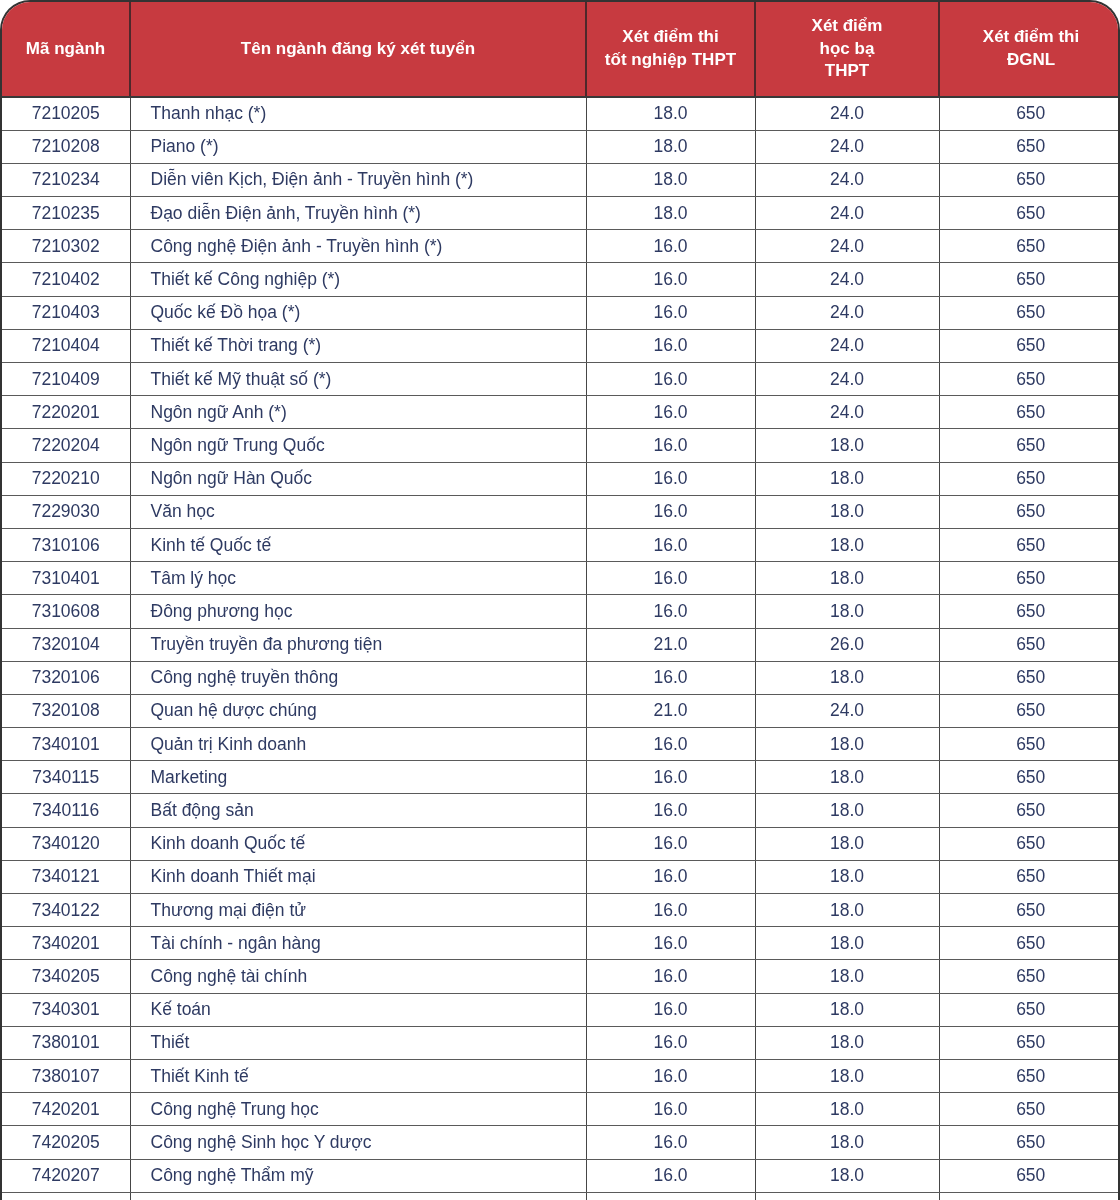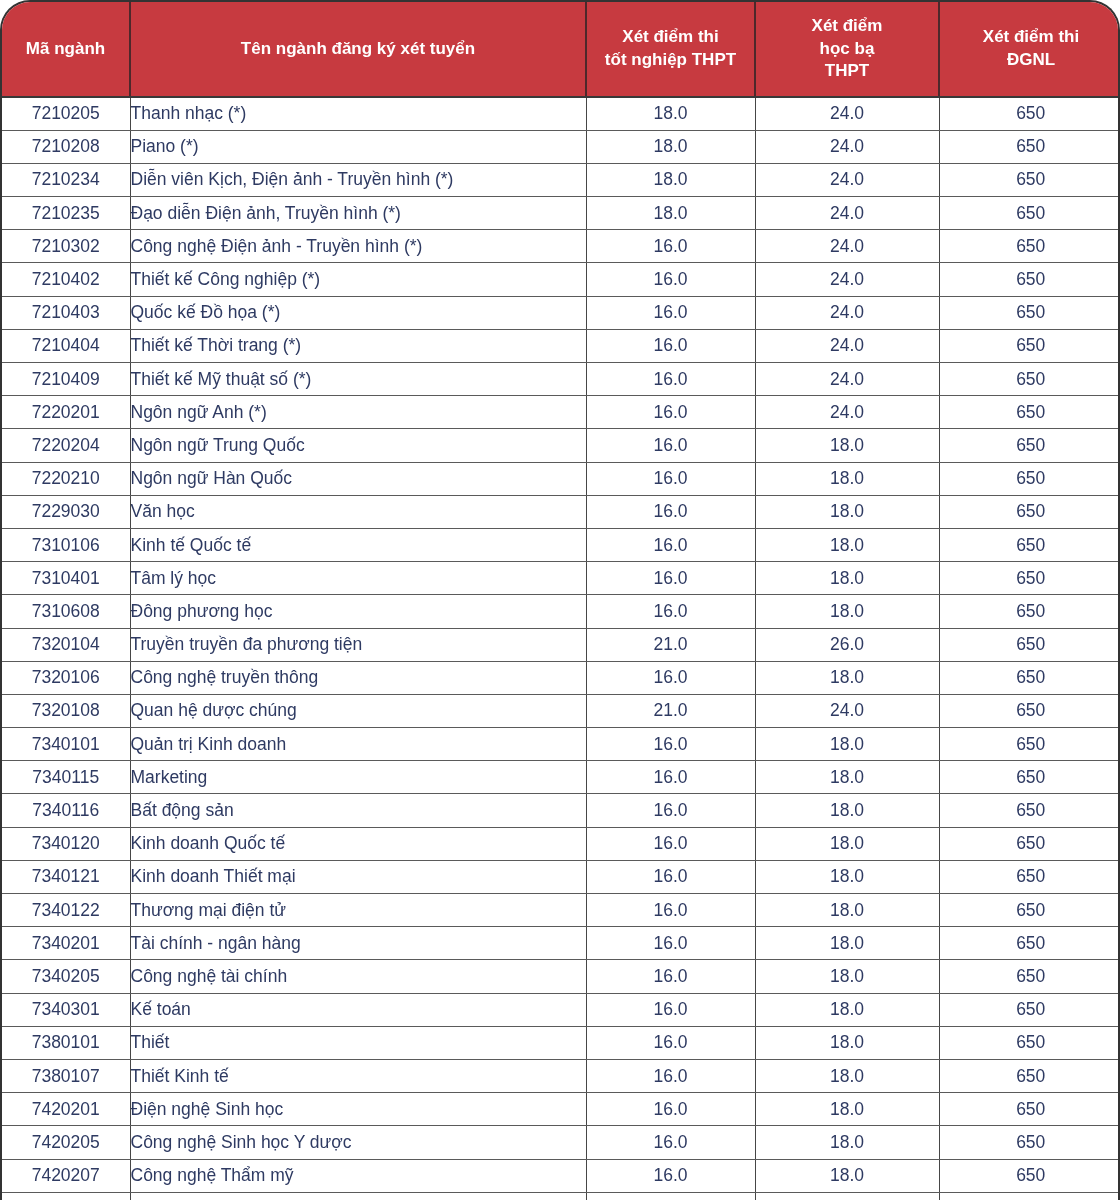--- a/index.html
+++ b/index.html
@@ -57,20 +57,21 @@
     vertical-align: middle;
     border-right: 1.5px solid #464646;
     border-bottom: 1px solid #5a5a5a;
     padding: 0;
     overflow: hidden;
     white-space: nowrap;
   }
   tbody td:last-child { border-right: none; }
   tbody td.name-cell {
     text-align: left;
+    padding-left: 20px;
   }
   tbody tr.partial-row td {
     height: 40px;
     border-bottom: none;
   }
 </style>
 </head>
 <body>
 
 <div class="table-wrap">
@@ -301,21 +302,21 @@
         </tr>
         <tr>
           <td>7380107</td>
           <td class="name-cell">Thiết Kinh tế</td>
           <td>16.0</td>
           <td>18.0</td>
           <td>650</td>
         </tr>
         <tr>
           <td>7420201</td>
-          <td class="name-cell">Điện nghệ Sinh học</td>
+          <td class="name-cell">Công nghệ Trung học</td>
           <td>16.0</td>
           <td>18.0</td>
           <td>650</td>
         </tr>
         <tr>
           <td>7420205</td>
           <td class="name-cell">Công nghệ Sinh học Y dược</td>
           <td>16.0</td>
           <td>18.0</td>
           <td>650</td>

